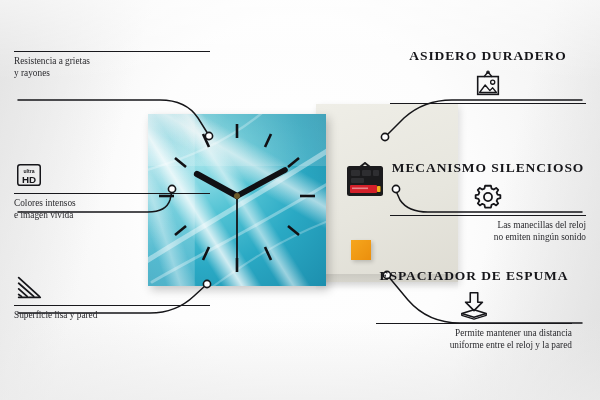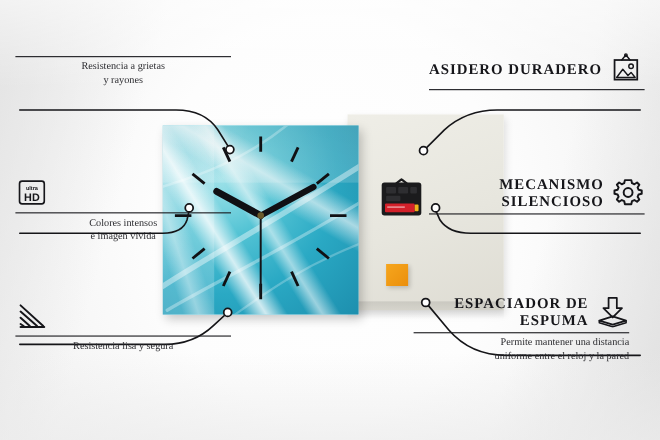--- a/index.html
+++ b/index.html
@@ -41,21 +41,21 @@
     position: absolute;
     width: 196px;
     z-index: 6;
   }
   .feature .head {
     display: flex;
     align-items: center;
     gap: 7px;
   }
   .feature.left .head { justify-content: flex-start; }
-  .feature.right .head { justify-content: flex-start; flex-direction: row; }
+  .feature.right .head { justify-content: center; flex-direction: column; }
 
   .ficon {
     flex: 0 0 auto;
     width: 30px;
     height: 30px;
     display: block;
     color: #16161a;
   }
   .ftitle {
     font-family: "Liberation Serif", serif;
@@ -75,21 +75,21 @@
     margin-top: 3px;
     margin-bottom: 4px;
   }
   .fdesc {
     font-family: "Liberation Serif", serif;
     font-size: 9.3px;
     line-height: 1.28;
     color: #2a2a2e;
     white-space: pre-line;
   }
-  .feature.left .fdesc { text-align: center; }
+  .feature.left .fdesc { text-align: left; }
   .feature.right .fdesc { text-align: right; }
 
   
   #f-vidrio      { left: 14px;  top: 48px; }
   #f-impresion   { left: 14px;  top: 160px; }
   #f-bordes      { left: 14px;  top: 272px; }
   #f-asidero     { right: 14px; top: 48px;  }
   #f-mecanismo   { right: 14px; top: 160px; }
   #f-espaciador  { right: 28px; top: 268px; }
 
@@ -294,21 +294,21 @@
         <g stroke="#16161a" stroke-width="1.9" stroke-linecap="round">
           <line x1="5" y1="6" x2="27" y2="26"></line>
           <line x1="5" y1="12" x2="21" y2="26"></line>
           <line x1="5" y1="18" x2="14" y2="26"></line>
           <line x1="5" y1="24" x2="8" y2="26"></line>
           <line x1="5" y1="27" x2="28" y2="27"></line>
         </g>
       </svg>
     </div>
     <div class="rule"></div>
-    <div class="fdesc">Resistencia lisa y segura</div>
+    <div class="fdesc">Superficie lisa y pared</div>
   </div>
 
   <div class="feature right" id="f-asidero">
     <div class="head">
       <div class="ftitle">ASIDERO
 DURADERO</div>
       <svg class="ficon" viewBox="0 0 32 32">
         <path d="M16,2 L12,7 M16,2 L20,7" fill="none" stroke="#16161a" stroke-width="1.5" stroke-linecap="round"></path>
         <circle cx="16" cy="2.4" r="1.3" fill="none" stroke="#16161a" stroke-width="1.2"></circle>
         <rect x="5" y="7" width="22" height="19" fill="none" stroke="#16161a" stroke-width="1.7"></rect>
@@ -325,20 +325,22 @@
 SILENCIOSO</div>
       <svg class="ficon" viewBox="0 0 32 32">
         <path fill="none" stroke="#16161a" stroke-width="1.9" stroke-linejoin="round" d="M16,4 l3.1,0 0.7,3.0 2.3,1.0 2.6,-1.7 2.2,2.2 -1.7,2.6 1.0,2.3 3.0,0.7 0,3.1
                  -3.0,0.7 -1.0,2.3 1.7,2.6 -2.2,2.2 -2.6,-1.7 -2.3,1.0 -0.7,3.0 -3.1,0 -3.1,0
                  -0.7,-3.0 -2.3,-1.0 -2.6,1.7 -2.2,-2.2 1.7,-2.6 -1.0,-2.3 -3.0,-0.7 0,-3.1
                  3.0,-0.7 1.0,-2.3 -1.7,-2.6 2.2,-2.2 2.6,1.7 2.3,-1.0 0.7,-3.0 z"></path>
         <circle cx="16" cy="16" r="4.3" fill="none" stroke="#16161a" stroke-width="1.9"></circle>
       </svg>
     </div>
     <div class="rule"></div>
+    <div class="fdesc">Las manecillas del reloj
+no emiten ningún sonido</div>
   </div>
 
   <div class="feature right" id="f-espaciador">
     <div class="head">
       <div class="ftitle">ESPACIADOR
 DE ESPUMA</div>
       <svg class="ficon" viewBox="0 0 32 32">
         <path d="M12,3 L20,3 L20,13 L25,13 L16,22 L7,13 L12,13 Z" fill="none" stroke="#16161a" stroke-width="1.7" stroke-linejoin="round"></path>
         <path d="M16,21 L29,25 L16,29 L3,25 Z" fill="none" stroke="#16161a" stroke-width="1.7" stroke-linejoin="round"></path>
         <path d="M3,25 L3,27 L16,31 L29,27 L29,25" fill="none" stroke="#16161a" stroke-width="1.5" stroke-linejoin="round"></path>

